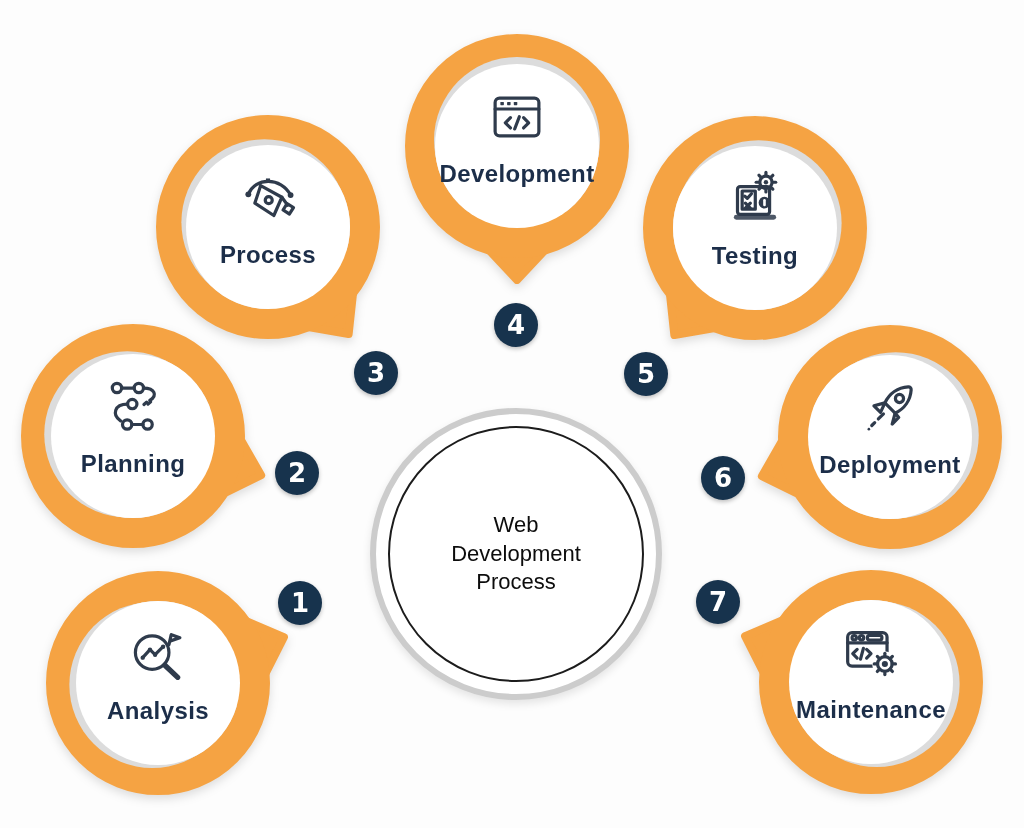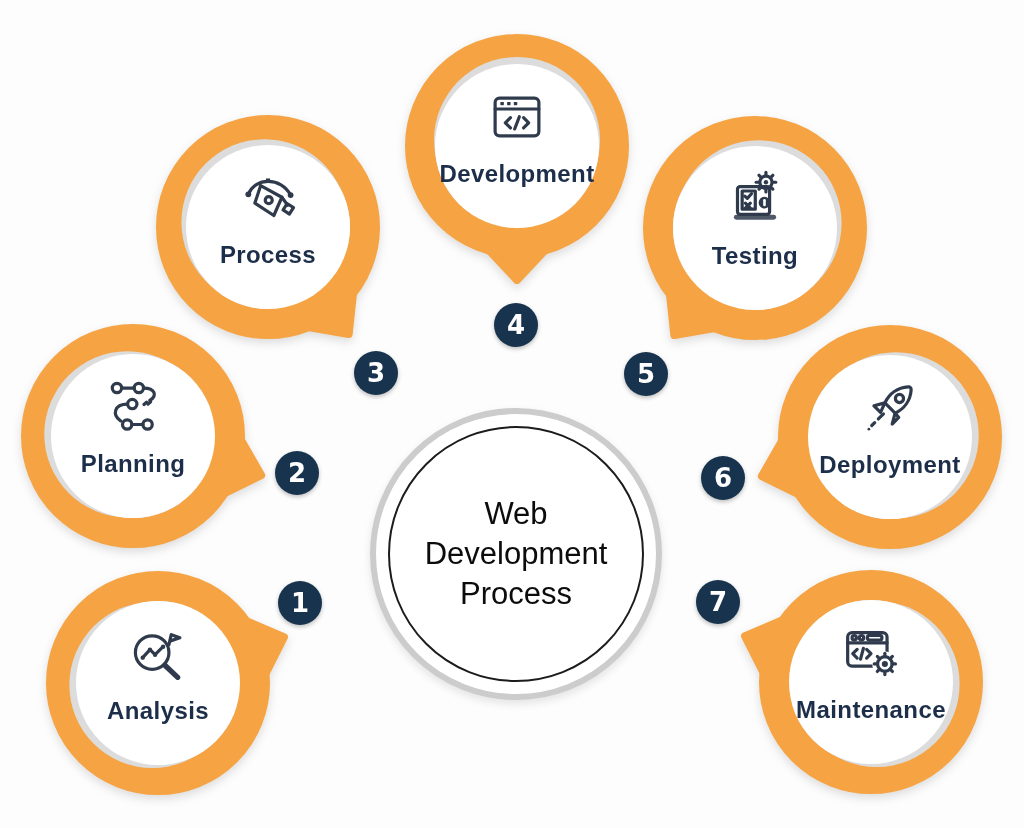--- a/index.html
+++ b/index.html
@@ -43,21 +43,21 @@
     border:6px solid var(--hub-gray);border-radius:50%;background:#ffffff;
     box-shadow:0 4px 8px rgba(0,0,0,0.10);
   }
   .hub-inner{
     position:absolute;left:12px;top:12px;right:12px;bottom:12px;
     border:2.5px solid var(--hub-dark);border-radius:50%;background:#ffffff;
     display:flex;align-items:center;justify-content:center;
   }
   .hub-label{
     white-space:pre-line;text-align:center;
-    font-size:31px;line-height:1.3;color:#0c0c0c;font-weight:400;
+    font-size:22px;line-height:1.3;color:#0c0c0c;font-weight:400;
   }
 </style>
 </head>
 <body>
 
 <div id="canvas">
 
   <div class="hub">
     <div class="hub-inner">
       <div class="hub-label">Web

